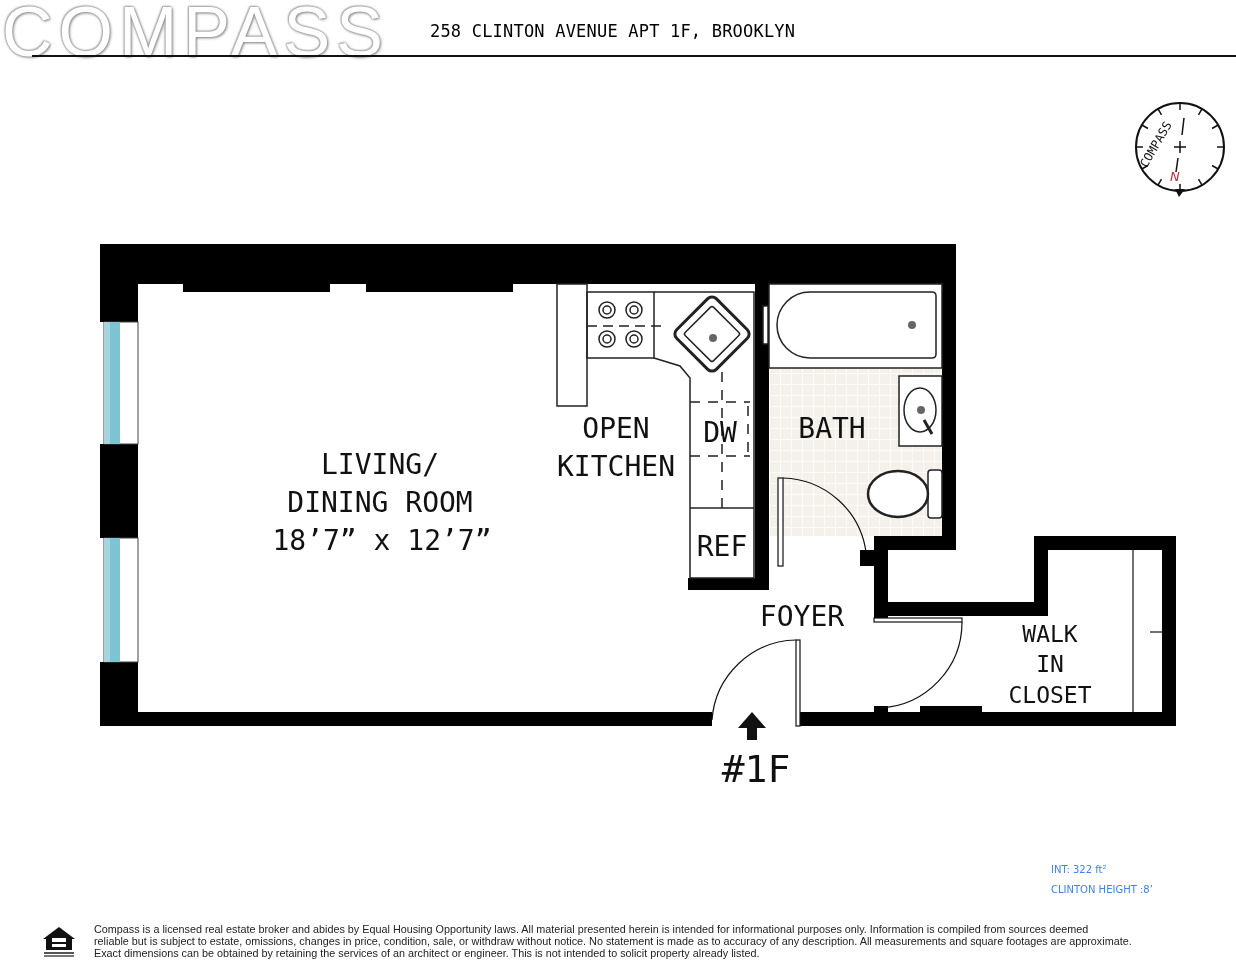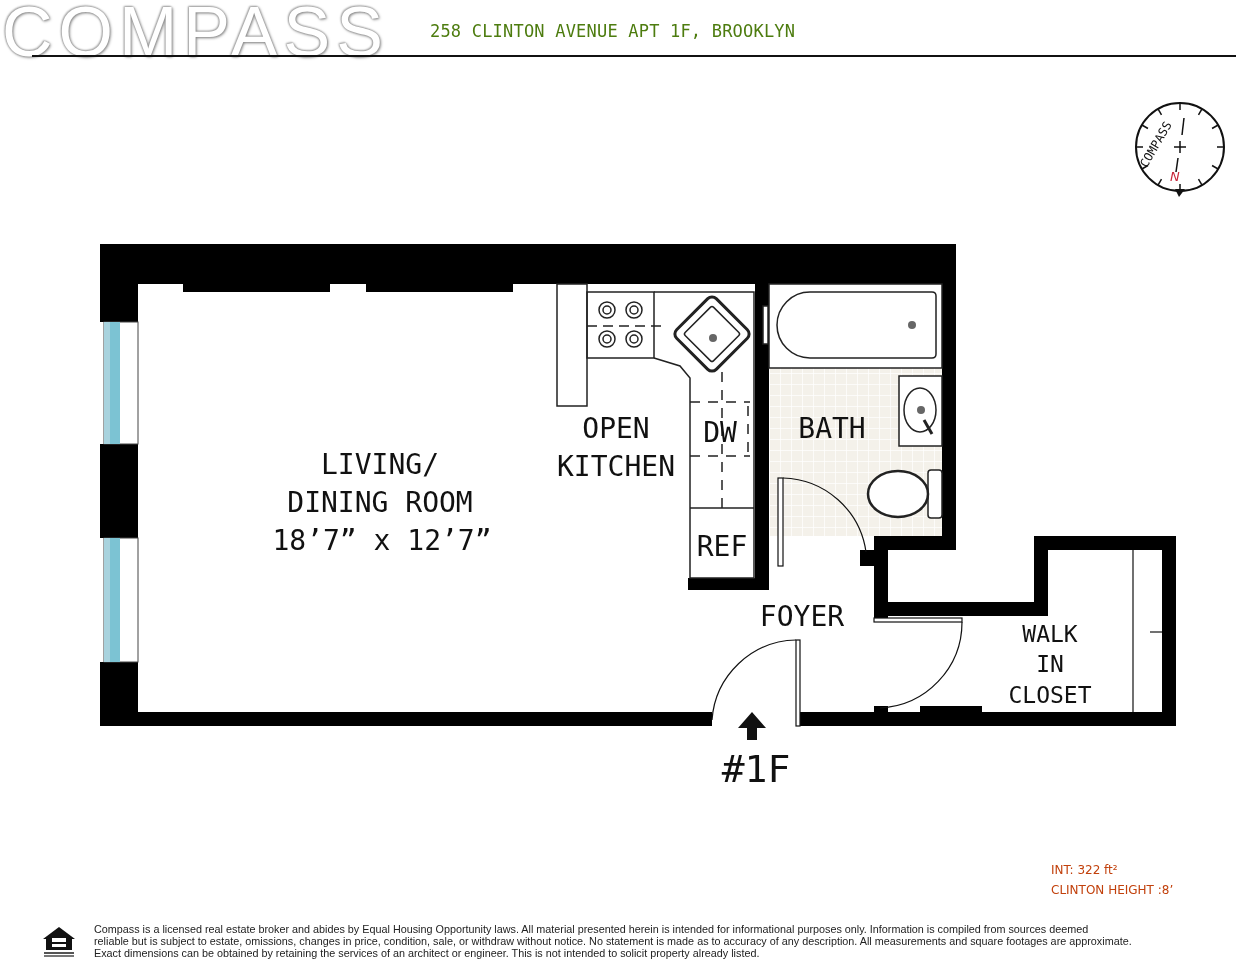--- a/index.html
+++ b/index.html
@@ -1,23 +1,23 @@
 <!DOCTYPE html>
 <html><head>
 <meta charset="utf-8">
 <style>
   html, body { margin:0; padding:0; background:#ffffff; }
   body { width:1236px; height:960px; position:relative; overflow:hidden; font-family:"DejaVu Sans", sans-serif; }
   .logo { position:absolute; left:2px; top:-8px; font-family:"Liberation Sans", sans-serif; font-size:70px; font-weight:400; letter-spacing:6px; color:#ffffff;
           text-shadow: 0 0 2px #9a9a9a, 1px 1px 3px #7d7d7d, -1px -1px 2px #b0b0b0; line-height:80px; }
-  .address { position:absolute; left:430px; top:21px; font-family:"DejaVu Sans Mono", monospace; font-size:17px; color:#4d7c0f; letter-spacing:0.2px; }
+  .address { position:absolute; left:430px; top:21px; font-family:"DejaVu Sans Mono", monospace; font-size:17px; color:#000000; letter-spacing:0.2px; }
   .rule { position:absolute; left:32px; top:55px; width:1204px; height:2px; background:#111; }
   svg.plan { position:absolute; left:0; top:0; }
   .rlabel { font-family:"DejaVu Sans Mono", monospace; fill:#111; }
-  .stats { position:absolute; left:1051px; top:860px; font-family:"DejaVu Sans", sans-serif; font-size:12px; color:#c2410c; line-height:20px; }
+  .stats { position:absolute; left:1051px; top:860px; font-family:"DejaVu Sans", sans-serif; font-size:10px; color:#3b82f6; line-height:20px; }
   .footer { position:absolute; left:94px; top:923px; width:1150px; font-family:Liberation Sans, sans-serif; font-size:10.8px; color:#222; line-height:12px; }
   .eho { position:absolute; left:42px; top:926px; width:34px; height:32px; }
 </style>
 </head>
 <body>
 
 <div class="logo">COMPASS</div>
 <div class="address">258 CLINTON AVENUE APT 1F, BROOKLYN</div>
 <div class="rule"></div>
 

